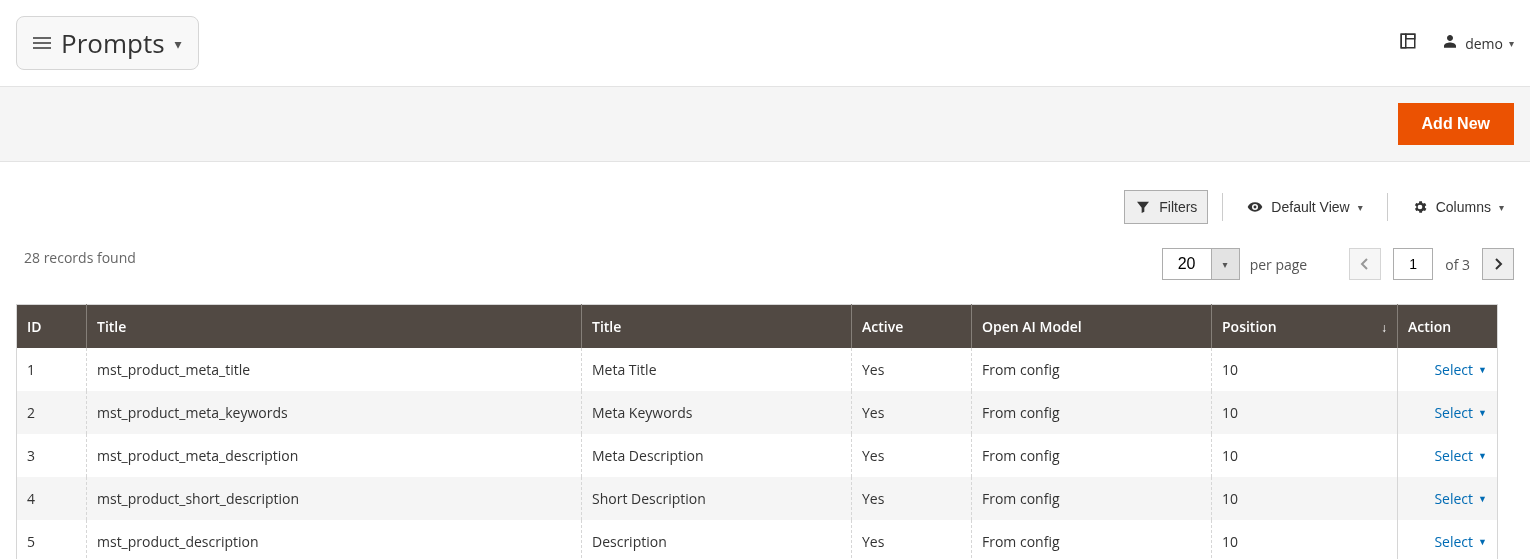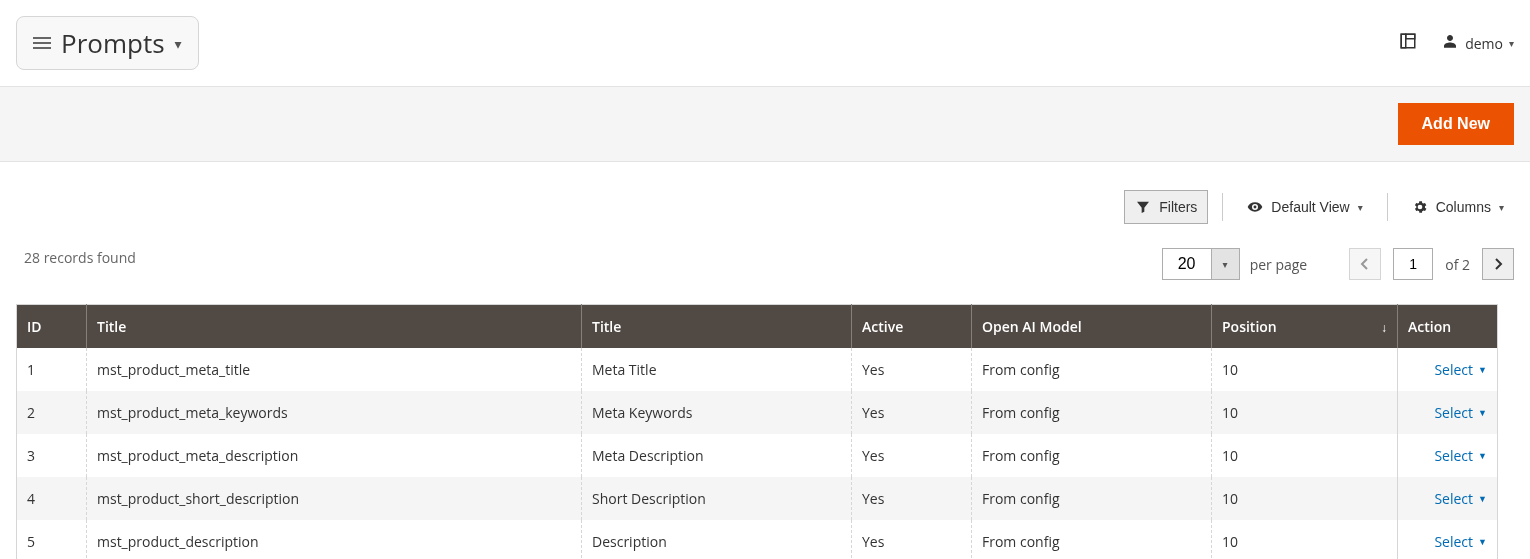--- a/index.html
+++ b/index.html
@@ -242,21 +242,21 @@
         <span class="page-size-caret">▾</span>
       </div>
       <span class="per-page-label">per page</span>
     </div>
     <button class="pager-btn disabled">
       <svg width="10" height="12" viewBox="0 0 10 12">
           <path d="M7 1 L2 6 L7 11" stroke="#333" stroke-width="2" fill="none"></path>
         </svg>
     </button>
     <input class="page-input" value="1" style="">
-    <span class="of-text">of 2</span>
+    <span class="of-text">of 3</span>
     <button class="pager-btn">
       <svg width="10" height="12" viewBox="0 0 10 12">
           <path d="M3 1 L8 6 L3 11" stroke="#333" stroke-width="2" fill="none"></path>
         </svg>
     </button>
   </div>
 </div>
 
 <div class="grid-wrap">
   <table class="grid">

